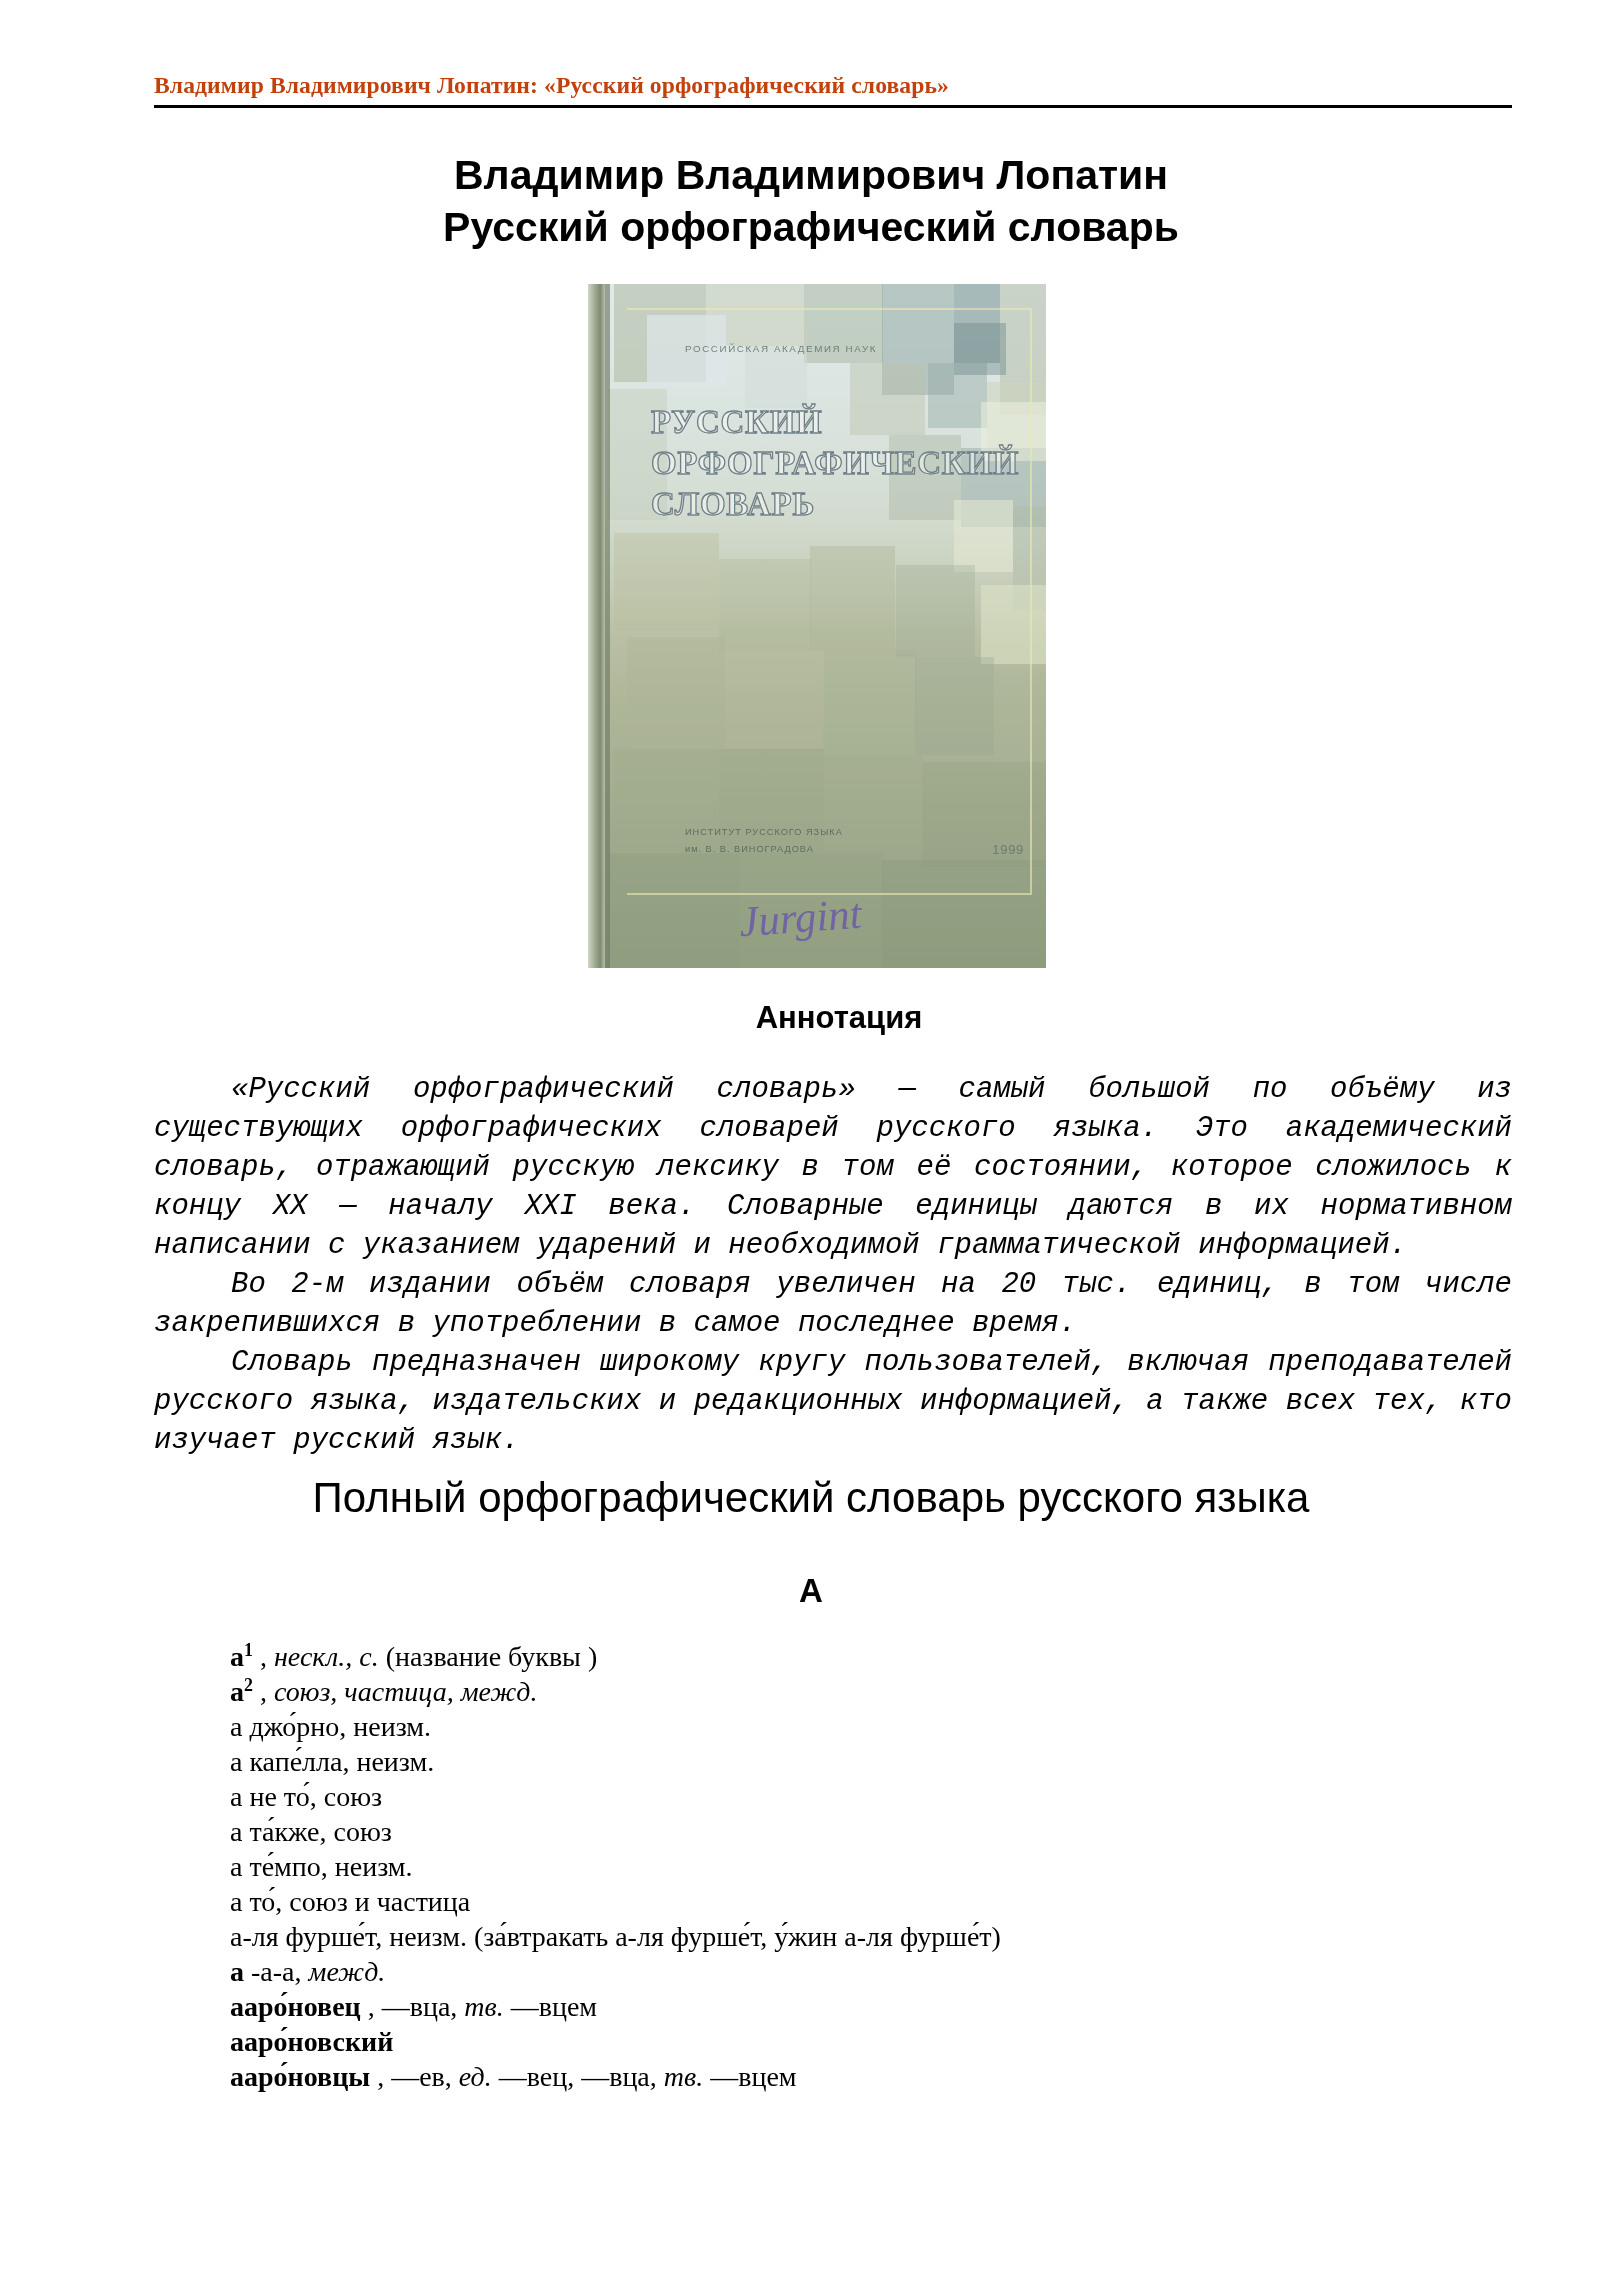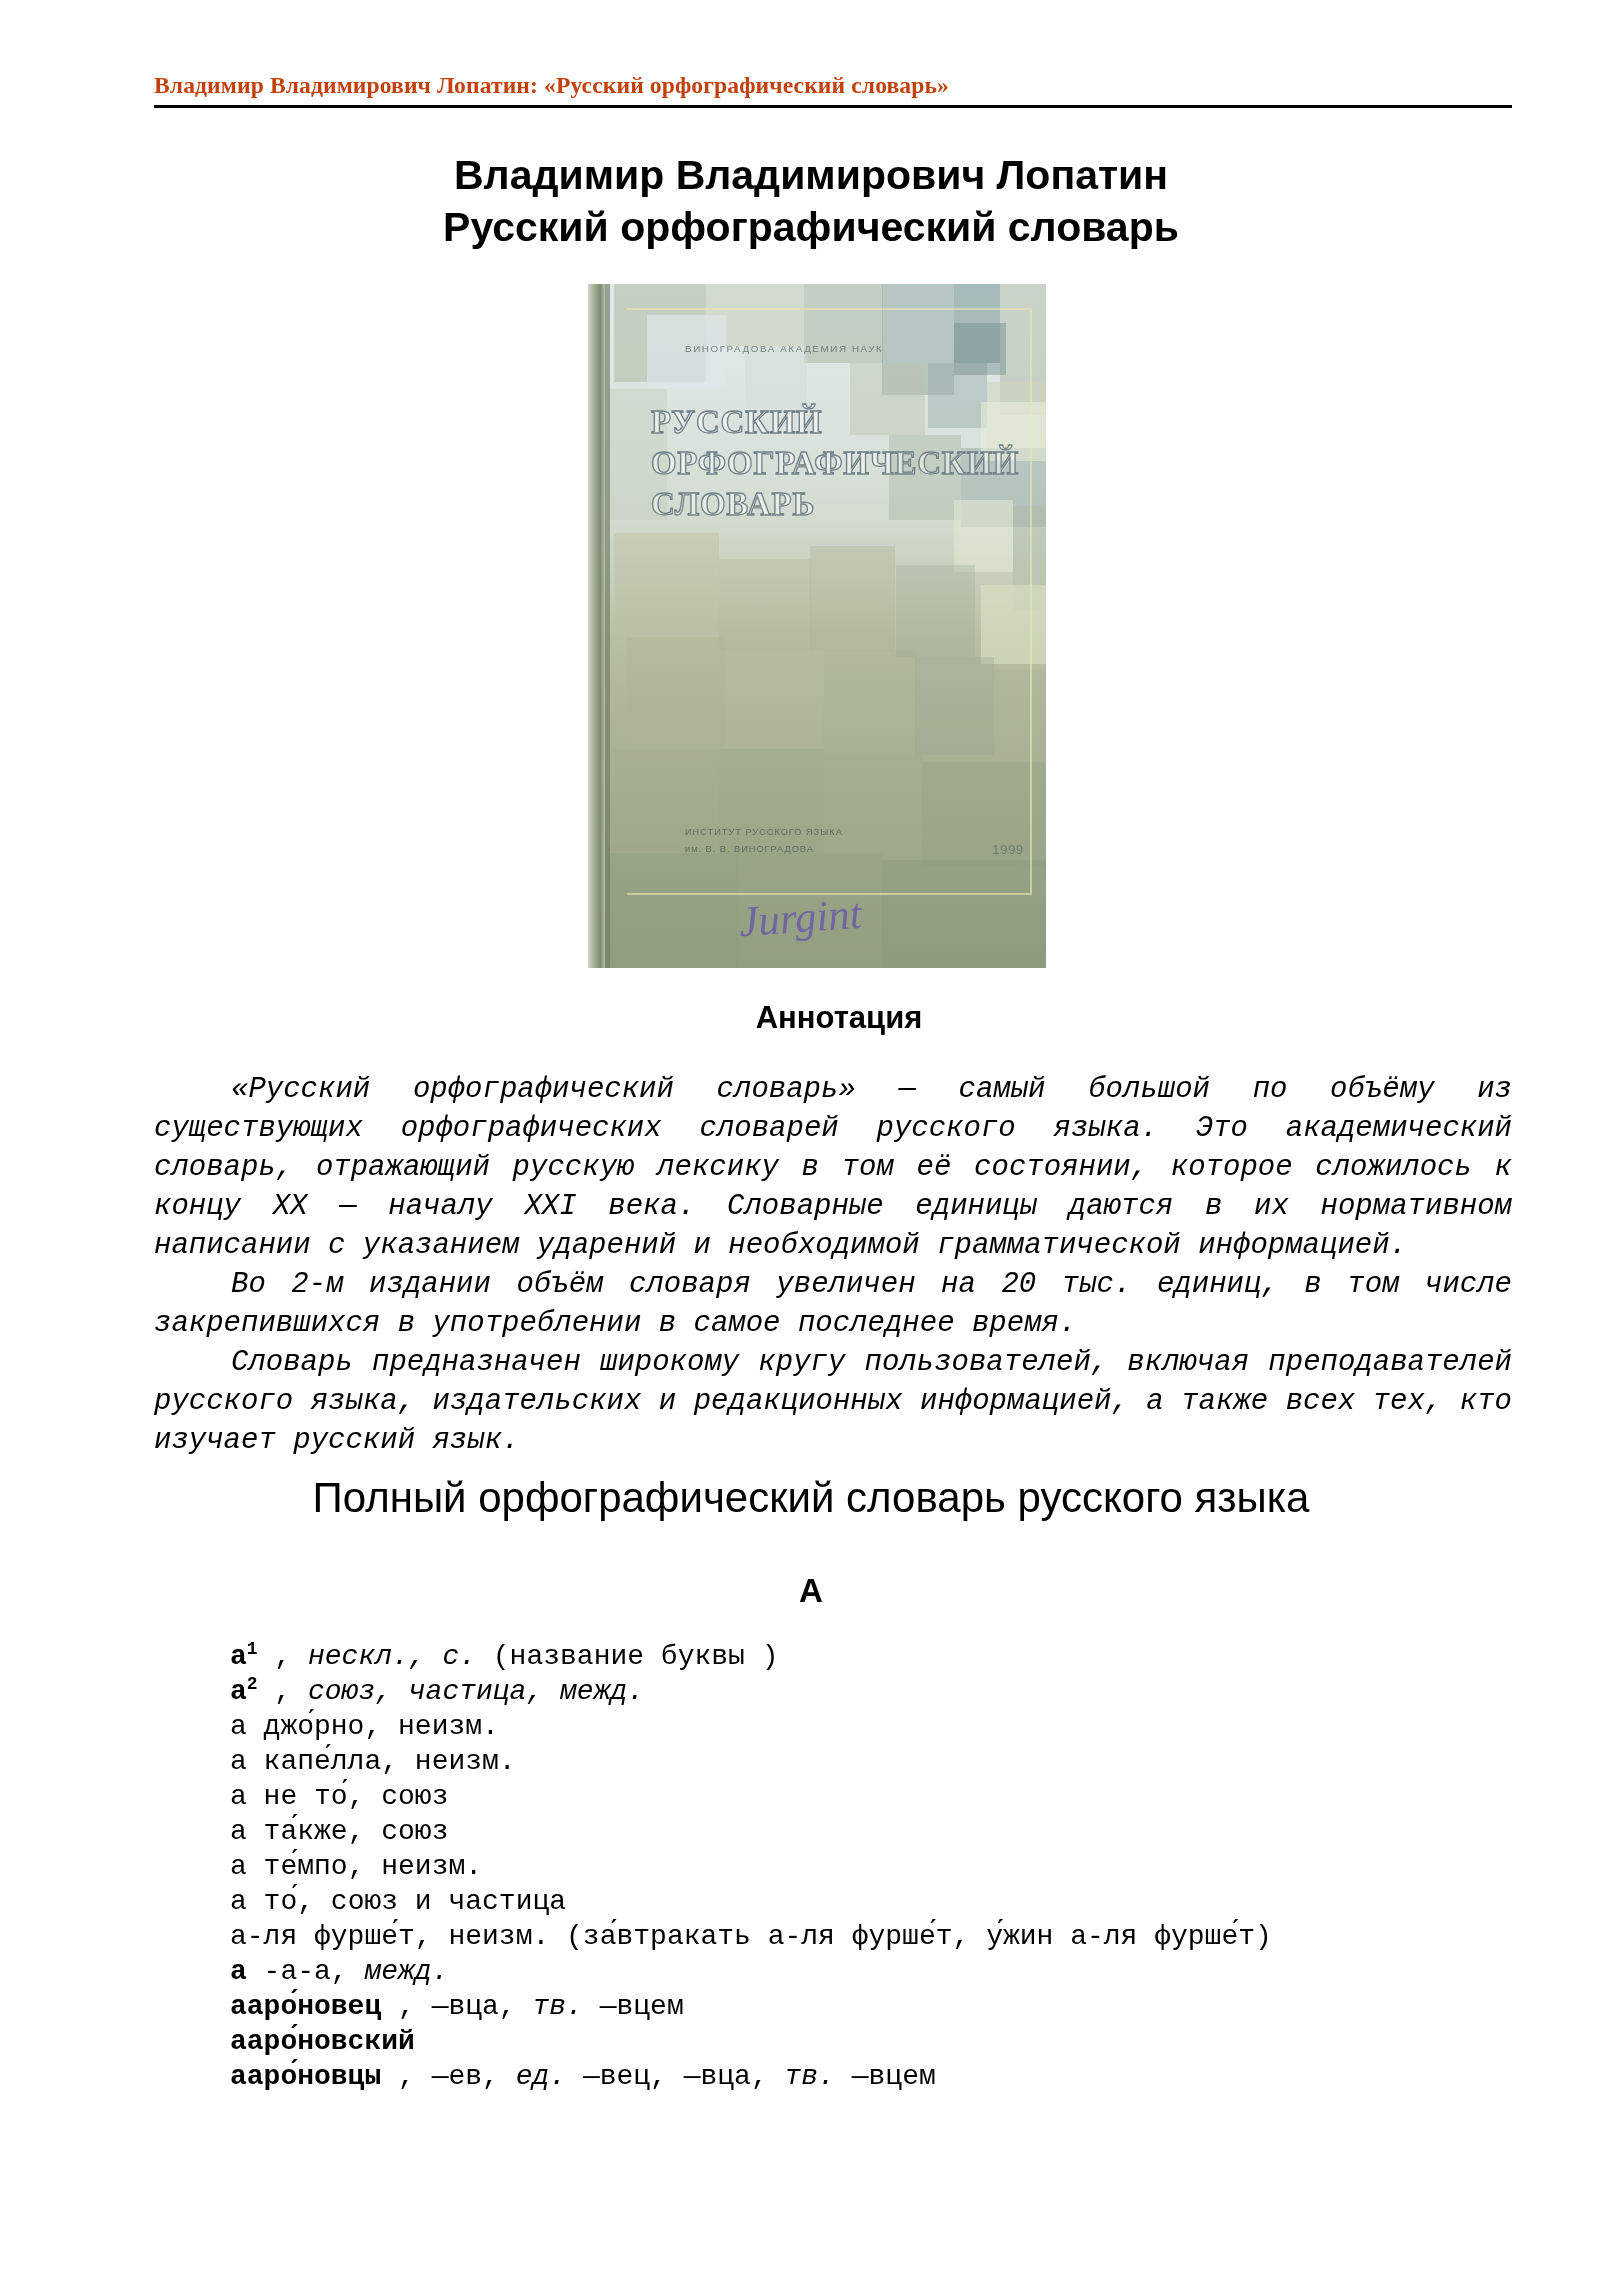--- a/index.html
+++ b/index.html
@@ -232,21 +232,21 @@
   }
 
   
   .entries {
     position: absolute;
     left: 230px;
     top: 1639px;
     width: 1296px;
   }
   .entry {
-    font-family: Liberation Mono, monospace;
+    font-family: Liberation Serif, serif;
     font-size: 28px;
     line-height: 35px;
     white-space: nowrap;
   }
   .hw { font-weight: bold; }
   .hw-plain { font-weight: normal; }
   .gram { font-style: italic; }
   .sup {
     font-size: 0.64em;
     vertical-align: super;
@@ -307,21 +307,21 @@
         <div class="sq" style="left:151px; top:569px; width:144px;height:115px;background:rgba(146,160,132,.30);"></div>
         <div class="sq" style="left:294px; top:576px; width:164px;height:108px;background:rgba(134,150,124,.30);"></div>
         <div class="sq" style="left:393px; top:118px; width:65px;height:59px; background:rgba(236,240,222,.55);"></div>
         <div class="sq" style="left:366px; top:39px;  width:52px; height:52px; background:rgba(112,140,142,.45);"></div>
       </div>
 
       <div class="cover-spine"></div>
       <div class="cover-spine-edge"></div>
       <div class="cover-frame"></div>
 
-      <div class="cover-academy">ВИНОГРАДОВА АКАДЕМИЯ НАУК</div>
+      <div class="cover-academy">РОССИЙСКАЯ АКАДЕМИЯ НАУК</div>
 
       <div class="cover-title">
         <div class="cover-title-line">РУССКИЙ</div>
         <div class="cover-title-line">ОРФОГРАФИЧЕСКИЙ</div>
         <div class="cover-title-line">СЛОВАРЬ</div>
       </div>
 
       <div class="cover-institute">
         <div>ИНСТИТУТ РУССКОГО ЯЗЫКА</div>
         <div>им. В. В. ВИНОГРАДОВА</div>

